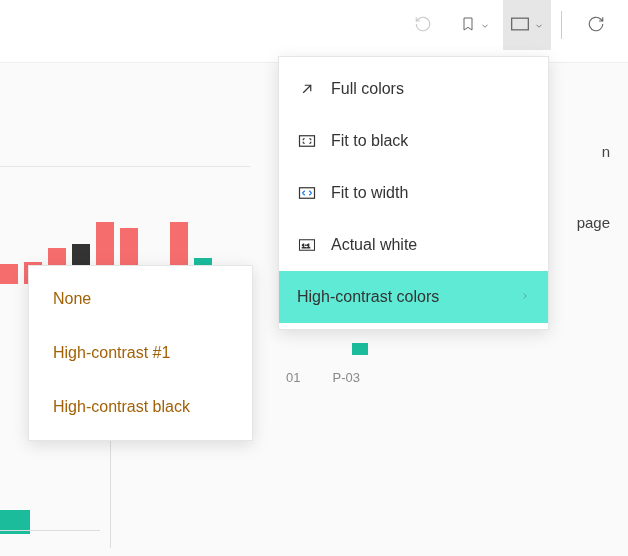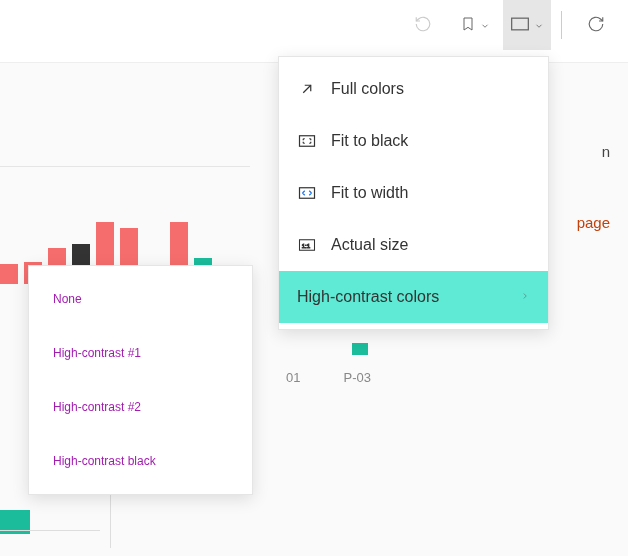--- a/index.html
+++ b/index.html
@@ -57,21 +57,21 @@
       left: 0;
       width: 250px;
       height: 1px;
       background: #e5e5e5;
     }
     .dummy-page {
       position: absolute;
       top: 214px;
       right: 18px;
       font-size: 15px;
-      color: #c2410c;
+      color: #404040;
     }
     .dummy-n {
       position: absolute;
       top: 143px;
       right: 18px;
       font-size: 15px;
       color: #444;
     }
 
     
@@ -121,21 +121,21 @@
       height: 12px;
       background: #1abc9c;
     }
     .axis-labels {
       position: absolute;
       top: 370px;
       left: 286px;
       font-size: 13px;
       color: #888;
       display: flex;
-      gap: 43px;
+      gap: 32px;
     }
 
     
     .view-menu {
       position: absolute;
       top: 56px;
       left: 278px;
       width: 271px;
       background: #fff;
       border: 1px solid #e5e5e5;
@@ -176,22 +176,22 @@
       border: 1px solid #e5e5e5;
       box-shadow: 0 4px 16px rgba(0,0,0,0.12);
       padding: 6px 0;
       z-index: 20;
     }
     .sub-item {
       display: flex;
       align-items: center;
       height: 54px;
       padding: 0 24px;
-      font-size: 12px;
-      color: #a21caf;
+      font-size: 16px;
+      color: #a16207;
       cursor: pointer;
     }
   </style>
 </head>
 <body>
 
 <div class="toolbar">
   <div class="toolbar-btn disabled" title="Reset">
     <span>
       <svg width="18" height="18" viewBox="0 0 24 24" fill="none" stroke="currentColor" stroke-width="1.5">
@@ -288,38 +288,35 @@
     </span>
     <span>Fit to width</span>
   </div>
   <div class="view-item">
     <span class="item-icon">
       <svg width="18" height="14" viewBox="0 0 24 18" fill="none" stroke="#333" stroke-width="1.4">
           <rect x="2" y="2" width="20" height="14"></rect>
           <text x="5" y="13" font-size="8" fill="#333" font-family="sans-serif">1:1</text>
         </svg>
     </span>
-    <span>Actual size</span>
+    <span>Actual white</span>
   </div>
   <div class="view-item highlight">
     <span>High-contrast colors</span>
     <span class="item-chevron">
       <svg width="10" height="12" viewBox="0 0 24 24" fill="none" stroke="#555" stroke-width="2">
           <path d="M9 6l6 6-6 6"></path>
         </svg>
     </span>
   </div>
 </div>
 
 <div class="sub-menu">
   <div class="sub-item">
     <span>None</span>
   </div>
   <div class="sub-item">
     <span>High-contrast #1</span>
   </div>
   <div class="sub-item">
-    <span>High-contrast #2</span>
-  </div>
-  <div class="sub-item">
     <span>High-contrast black</span>
   </div>
 </div>
 
 </body></html>

